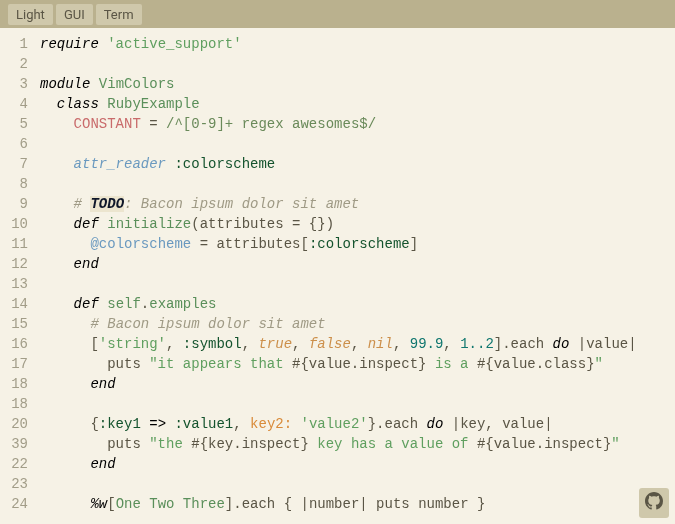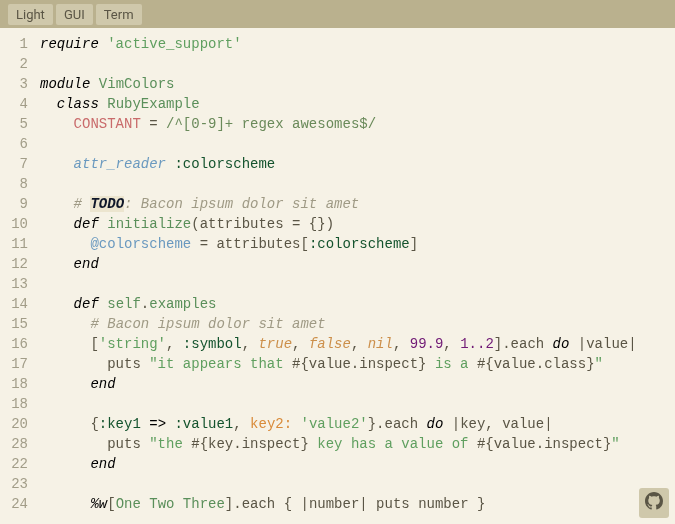--- a/index.html
+++ b/index.html
@@ -76,21 +76,21 @@
     cursor: pointer;
   }
   .gh-badge svg { width: 18px; height: 18px; fill: #5a5545; }
 
   
   .kw   { color: #000000; font-style: italic; }          
   .type { color: #5a8f5a; }                               
   .meth { color: #5a8f5a; }                               
   .str  { color: #5f9f5f; }                               
   .sym  { color: #14532d; }                               
-  .num  { color: #701a75; margin-top: 31px; }                               
+  .num  { color: #0f766e; margin-top: 31px; }                               
   .bool { color: #cc8f4a; font-style: italic; }           
   .const{ color: #c96b6b; }                               
   .rgx  { color: #6a8a5a; }                               
   .attr { color: #6a99bf; font-style: italic; }           
   .cmt  { color: #9f9a85; font-style: italic; }           
   .todo { color: #0f172a; font-weight: bold; font-style: italic; background:#ece5cf; }
   .ivar { color: #6a99bf; }                               
   .interp { color: #5a5545; }                             
   .key  { color: #d98b3a; }                               
   .punct{ color: #5a5545; }
@@ -123,21 +123,21 @@
       <div class="ln">11</div>
       <div class="ln">12</div>
       <div class="ln">13</div>
       <div class="ln">14</div>
       <div class="ln">15</div>
       <div class="ln">16</div>
       <div class="ln">17</div>
       <div class="ln">18</div>
       <div class="ln">18</div>
       <div class="ln">20</div>
-      <div class="ln">28</div>
+      <div class="ln">39</div>
       <div class="ln">22</div>
       <div class="ln">23</div>
       <div class="ln">24</div>
     </div>
   <div class="code" id="code"><div class="row"><span class="kw">require</span><span class="punct"> </span><span class="str">'active_support'</span></div><div class="row">&nbsp;</div><div class="row"><span class="kw">module</span><span class="punct"> </span><span class="type">VimColors</span></div><div class="row"><span class="punct">  </span><span class="kw">class</span><span class="punct"> </span><span class="type">RubyExample</span></div><div class="row"><span class="punct">    </span><span class="const">CONSTANT</span><span class="punct"> = </span><span class="rgx">/^[0-9]+ regex awesomes$/</span></div><div class="row">&nbsp;</div><div class="row"><span class="punct">    </span><span class="attr">attr_reader</span><span class="punct"> </span><span class="sym">:colorscheme</span></div><div class="row">&nbsp;</div><div class="row"><span class="punct">    </span><span class="cmt"># </span><span class="todo">TODO</span><span class="cmt">: Bacon ipsum dolor sit amet</span></div><div class="row"><span class="punct">    </span><span class="kw">def</span><span class="punct"> </span><span class="meth">initialize</span><span class="punct">(attributes = {})</span></div><div class="row"><span class="punct">      </span><span class="ivar">@colorscheme</span><span class="punct"> = attributes[</span><span class="sym">:colorscheme</span><span class="punct">]</span></div><div class="row"><span class="punct">    </span><span class="kw">end</span></div><div class="row">&nbsp;</div><div class="row"><span class="punct">    </span><span class="kw">def</span><span class="punct"> </span><span class="type">self</span><span class="punct">.</span><span class="meth">examples</span></div><div class="row"><span class="punct">      </span><span class="cmt"># Bacon ipsum dolor sit amet</span></div><div class="row"><span class="punct">      [</span><span class="str">'string'</span><span class="punct">, </span><span class="sym">:symbol</span><span class="punct">, </span><span class="bool">true</span><span class="punct">, </span><span class="bool">false</span><span class="punct">, </span><span class="bool">nil</span><span class="punct">, </span><span class="num">99.9</span><span class="punct">, </span><span class="num">1..2</span><span class="punct">].each </span><span class="kw">do</span><span class="punct"> </span><span class="pipe">|</span><span class="punct">value</span><span class="pipe">|</span></div><div class="row"><span class="punct">        puts </span><span class="str">"it appears that </span><span class="interp">#{</span><span class="punct">value.inspect</span><span class="interp">}</span><span class="str"> is a </span><span class="interp">#{</span><span class="punct">value.class</span><span class="interp">}</span><span class="str">"</span></div><div class="row"><span class="punct">      </span><span class="kw">end</span></div><div class="row">&nbsp;</div><div class="row"><span class="punct">      {</span><span class="sym">:key1</span><span class="punct"> </span><span class="kw">=&gt;</span><span class="punct"> </span><span class="sym">:value1</span><span class="punct">, </span><span class="key">key2:</span><span class="punct"> </span><span class="str">'value2'</span><span class="punct">}.each </span><span class="kw">do</span><span class="punct"> </span><span class="pipe">|</span><span class="punct">key, value</span><span class="pipe">|</span></div><div class="row"><span class="punct">        puts </span><span class="str">"the </span><span class="interp">#{</span><span class="punct">key.inspect</span><span class="interp">}</span><span class="str"> key has a value of </span><span class="interp">#{</span><span class="punct">value.inspect</span><span class="interp">}</span><span class="str">"</span></div><div class="row"><span class="punct">      </span><span class="kw">end</span></div><div class="row">&nbsp;</div><div class="row"><span class="punct">      </span><span class="kw">%w</span><span class="punct">[</span><span class="arr">One Two Three</span><span class="punct">].each { </span><span class="pipe">|</span><span class="punct">number</span><span class="pipe">|</span><span class="punct"> puts number }</span></div></div>
 </div>
 
 <a class="gh-badge">
   <span>
     <svg viewBox="0 0 16 16">

